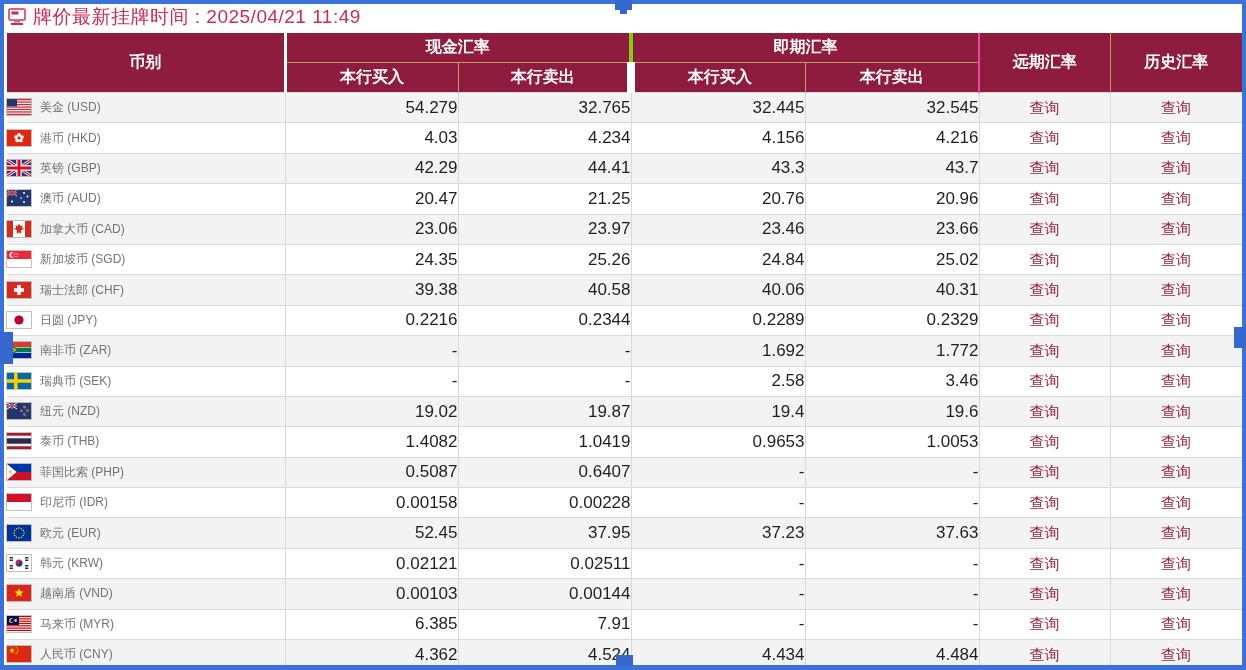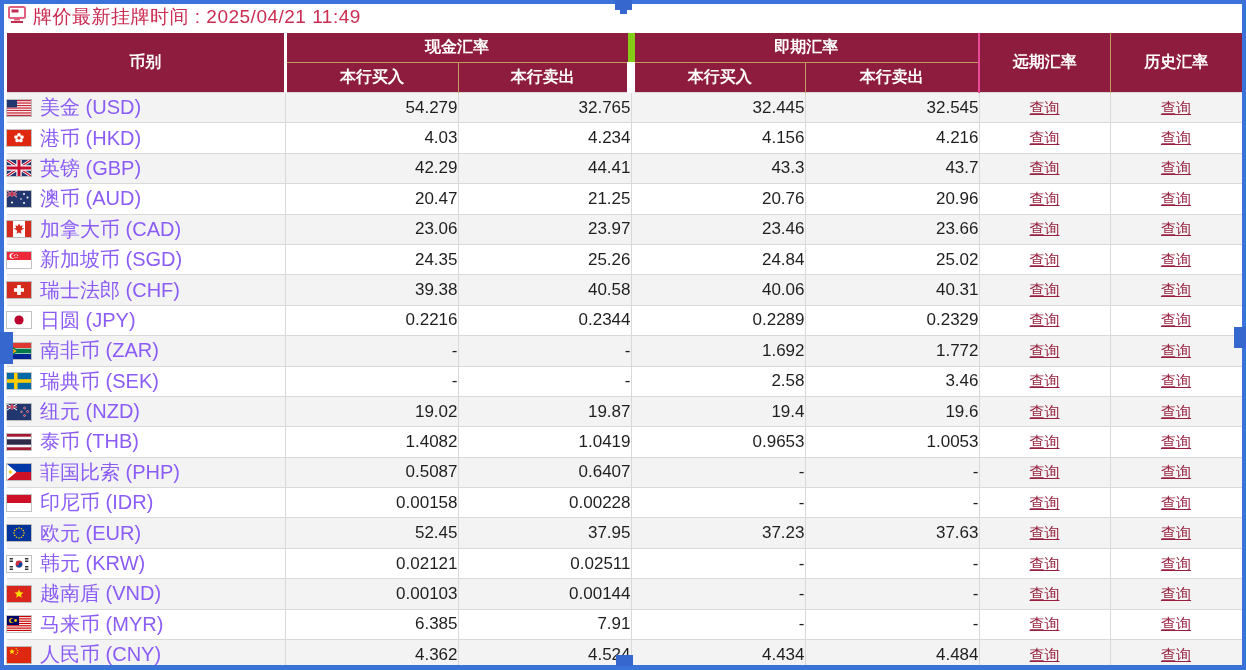--- a/index.html
+++ b/index.html
@@ -1,54 +1,54 @@
 <!DOCTYPE html>
 <html><head>
 <meta charset="utf-8">
 <style>
   html,body{margin:0;padding:0;}
   body{
     width:1246px;height:670px;overflow:hidden;position:relative;
     background:#ffffff;font-family:"Liberation Sans",sans-serif;
   }
   
-  .title-bar{position:absolute;left:6px;top:4px;display:flex;align-items:flex-start;gap:5px;z-index:2;}
+  .title-bar{position:absolute;left:6px;top:4px;display:flex;align-items:center;gap:5px;z-index:2;}
   .title-icon{width:22px;height:22px;display:inline-block;}
   .title-text{color:#CB2C51;font-size:19px;letter-spacing:.5px;white-space:nowrap;}
   
   table.fx{
     position:absolute;left:7px;top:33px;width:1235px;
     border-collapse:collapse;table-layout:fixed;
   }
   table.fx th{
     background:#8E1C3E;color:#fff;font-size:16px;font-weight:700;
     height:29px;padding:0;text-align:center;
   }
   th.group-cash{border-left:3px solid #fff;}
-  th.group-spot{border-left:7px solid #84cc16;}
+  th.group-spot{border-left:4px solid #84cc16;}
   th.col-forward{border-left:2px solid #ec4899;}
   th.col-history{border-left:1px solid #C49A5E;}
   th.sub-cash-buy{border-left:3px solid #fff;border-top:1px solid #C49A5E;}
   th.sub-cash-sell{border-left:1px solid #C49A5E;border-top:1px solid #C49A5E;}
   th.sub-spot-buy{border-left:8px solid #fff;border-top:1px solid #C49A5E;}
   th.sub-spot-sell{border-left:1px solid #C49A5E;border-top:1px solid #C49A5E;}
   table.fx td{
     height:29.4px;padding:0;border-top:1px solid #D9D9D9;
     font-size:17px;color:#1F1F1F;background:#fff;
   }
   tr.data-row:nth-child(odd) td{background:#F3F3F3;}
   td.num{text-align:right;padding-right:13px;border-left:1px solid #D9D9D9;}
   td.link-cell{text-align:center;border-left:1px solid #D9D9D9;}
   td.link-cell:last-child{border-right:1px solid #D9D9D9;}
   td.cur{padding-left:10px;}
-  .cur-inner{display:flex;align-items:center;gap:9px;font-size:20px;color:#8b5cf6;}
+  .cur-inner{display:flex;align-items:flex-start;gap:9px;font-size:12px;color:#737373;}
   .flag{width:24px;height:16px;display:inline-block;flex:0 0 24px;
         box-shadow:0 0 0 1px rgba(120,120,120,.45);background:#fff;}
   .flag svg{display:block;}
-  a.q{color:#96203F;text-decoration:underline;font-size:15px;cursor:pointer;}
+  a.q{color:#96203F;font-size:15px;cursor:pointer;}
   
   .fl{position:absolute;background:#3B72DA;z-index:5;}
   .fl-top{left:0;top:0;width:1246px;height:4px;}
   .fl-bottom{left:0;bottom:0;width:1246px;height:5px;}
   .fl-left{left:0;top:0;width:4px;height:670px;}
   .fl-right{right:0;top:0;width:4px;height:670px;}
   .fh{position:absolute;background:#3667CE;z-index:6;}
   .fh-top{left:615px;top:0;width:17px;height:10px;}
   .fh-top::after{content:"";position:absolute;left:5px;top:10px;width:7px;height:4px;background:#3667CE;}
   .fh-bottom{left:616px;bottom:4px;width:17px;height:11px;}

